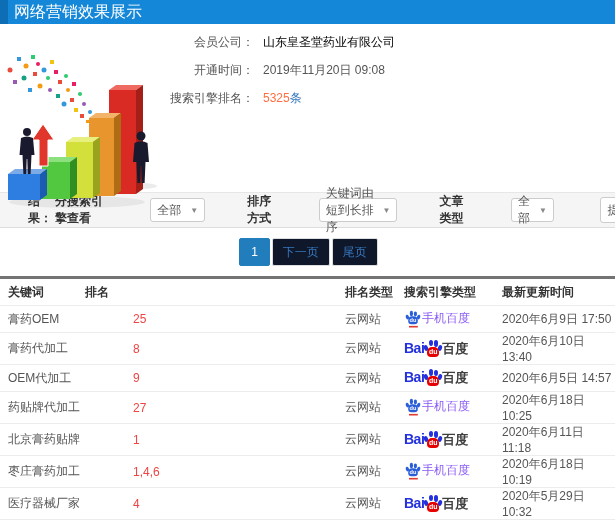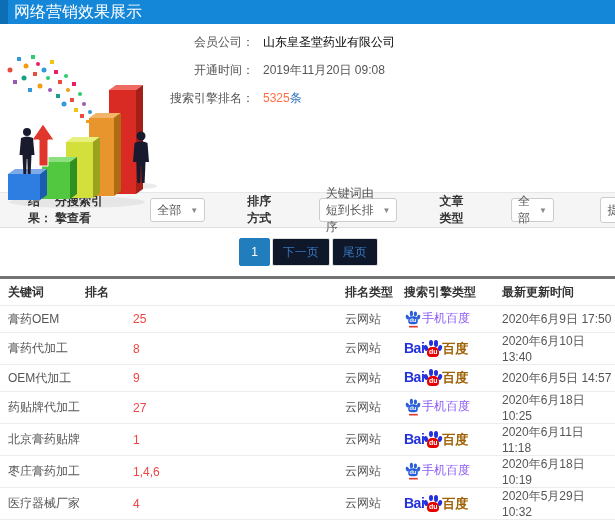--- a/index.html
+++ b/index.html
@@ -57,21 +57,21 @@
   .toe{position:absolute;background:#2230dd;border-radius:50%;}
   .t1{width:4px;height:6px;left:0;top:5px;transform:rotate(-20deg);}
   .t2{width:4.5px;height:6.5px;left:4.5px;top:0;}
   .t3{width:4.5px;height:6.5px;left:9.5px;top:.5px;}
   .t4{width:4px;height:6px;left:14px;top:5px;transform:rotate(20deg);}
   .pad{position:absolute;left:3px;bottom:0;width:12px;height:10px;background:#e60000;
        border-radius:5px 5px 4px 4px;color:#fff;font-size:7px;line-height:10px;
        text-align:center;font-weight:bold;font-style:normal;}
   .baidu-pc{display:inline-flex;align-items:flex-start;}
   .bai{color:#2230dd;font-weight:bold;font-size:14px;letter-spacing:-.5px;}
-  .bcn{color:#a16207;font-weight:bold;font-size:13px;}
+  .bcn{color:#404040;font-weight:bold;font-size:13px;}
   .baidu-m{display:inline-flex;align-items:center;}
   .paw.m{transform:scale(.8);margin-top:-2px;}
   .paw.m .toe{background:#2b5fd9;}
   .paw.m .pad{background:#2b5fd9;}
   .rline{position:absolute;left:4px;bottom:-4px;width:11px;height:2px;background:#e03a2f;}
   .mlabel{color:#8b5cf6;}
 </style>
 </head>
 <body>
 

